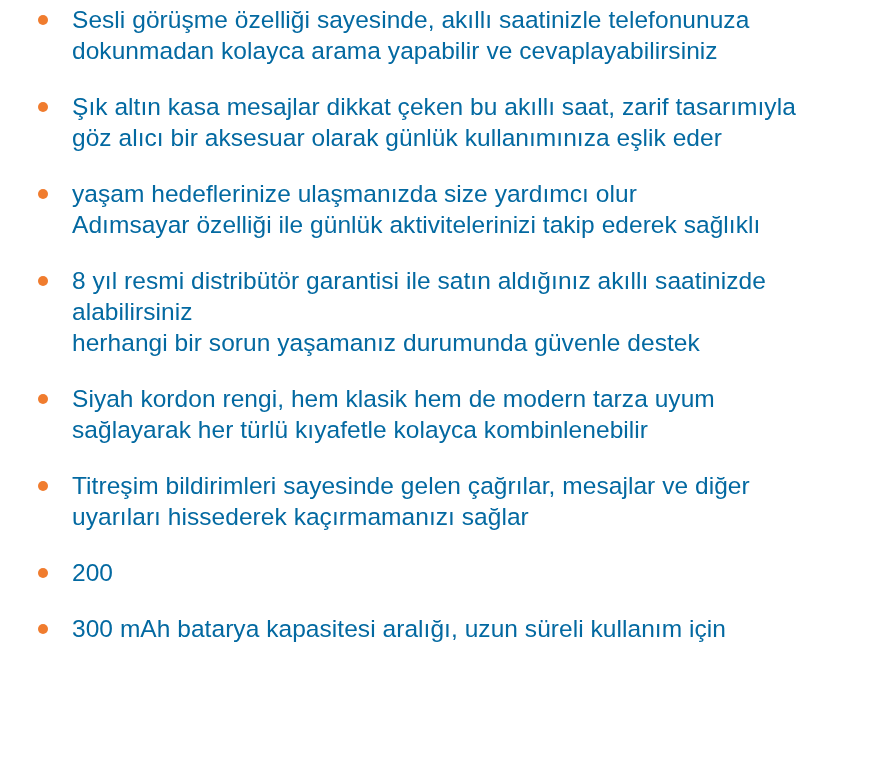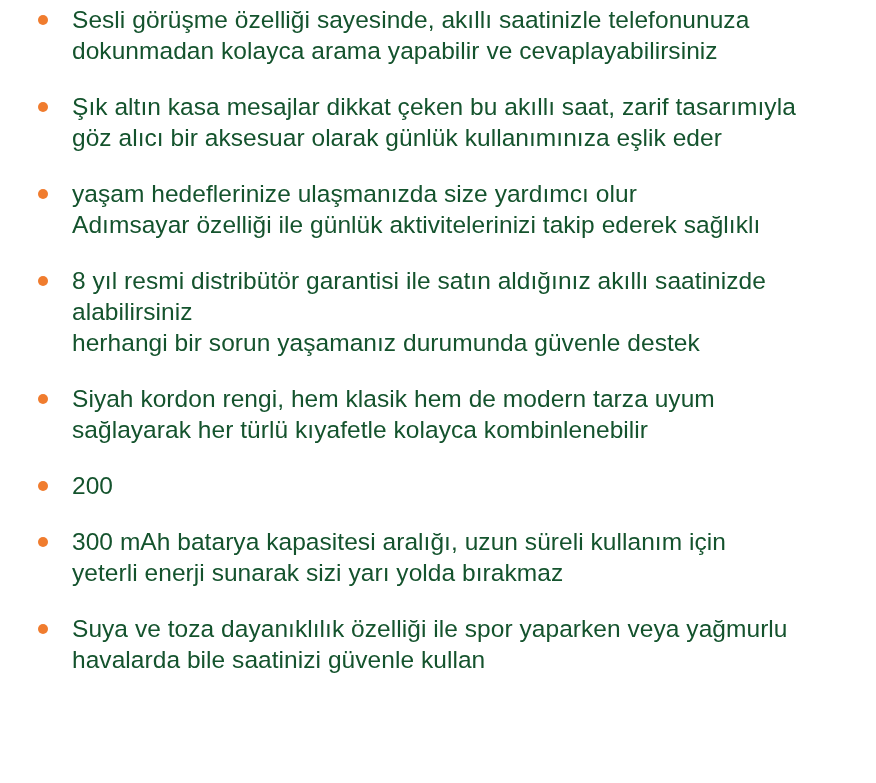--- a/index.html
+++ b/index.html
@@ -17,21 +17,21 @@
       list-style: none;
       margin: 0;
       padding: 4px 0 0 0;
     }
     .feature-item {
       position: relative;
       padding-left: 72px;
       padding-right: 20px;
       font-size: 24.5px;
       line-height: 31px;
-      color: #14532d;
+      color: #0369a1;
       margin-bottom: 25px;
       letter-spacing: 0.05px;
     }
     .bullet {
       position: absolute;
       left: 38px;
       top: 11px;
       width: 10px;
       height: 10px;
       border-radius: 50%;
@@ -63,25 +63,24 @@
       <div class="feature-line">alabilirsiniz</div>
       <div class="feature-line">herhangi bir sorun yaşamanız durumunda güvenle destek</div>
     </li>
     <li class="feature-item">
       <span class="bullet"></span>
       <div class="feature-line">Siyah kordon rengi, hem klasik hem de modern tarza uyum</div>
       <div class="feature-line">sağlayarak her türlü kıyafetle kolayca kombinlenebilir</div>
     </li>
     <li class="feature-item">
       <span class="bullet"></span>
+      <div class="feature-line">Titreşim bildirimleri sayesinde gelen çağrılar, mesajlar ve diğer</div>
+      <div class="feature-line">uyarıları hissederek kaçırmamanızı sağlar</div>
+    </li>
+    <li class="feature-item">
+      <span class="bullet"></span>
       <div class="feature-line">200</div>
     </li>
     <li class="feature-item">
       <span class="bullet"></span>
       <div class="feature-line">300 mAh batarya kapasitesi aralığı, uzun süreli kullanım için</div>
-      <div class="feature-line">yeterli enerji sunarak sizi yarı yolda bırakmaz</div>
-    </li>
-    <li class="feature-item">
-      <span class="bullet"></span>
-      <div class="feature-line">Suya ve toza dayanıklılık özelliği ile spor yaparken veya yağmurlu</div>
-      <div class="feature-line">havalarda bile saatinizi güvenle kullan</div>
     </li>
   </ul>
 
 </body></html>

